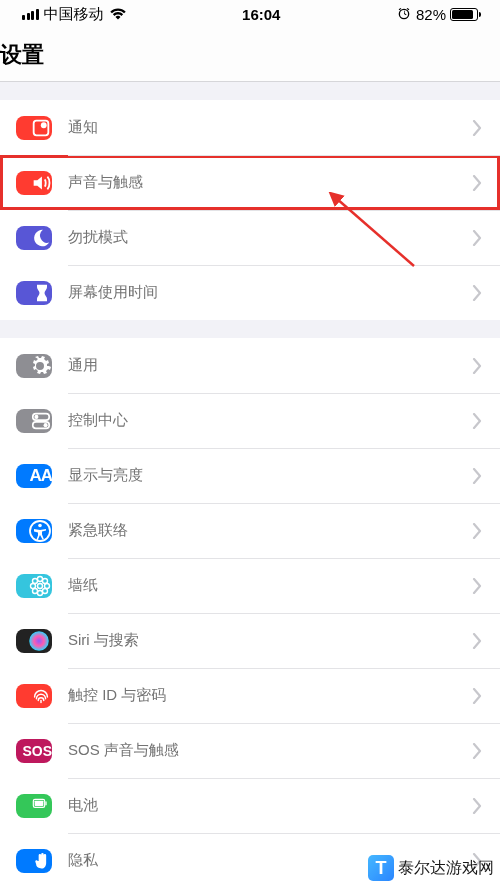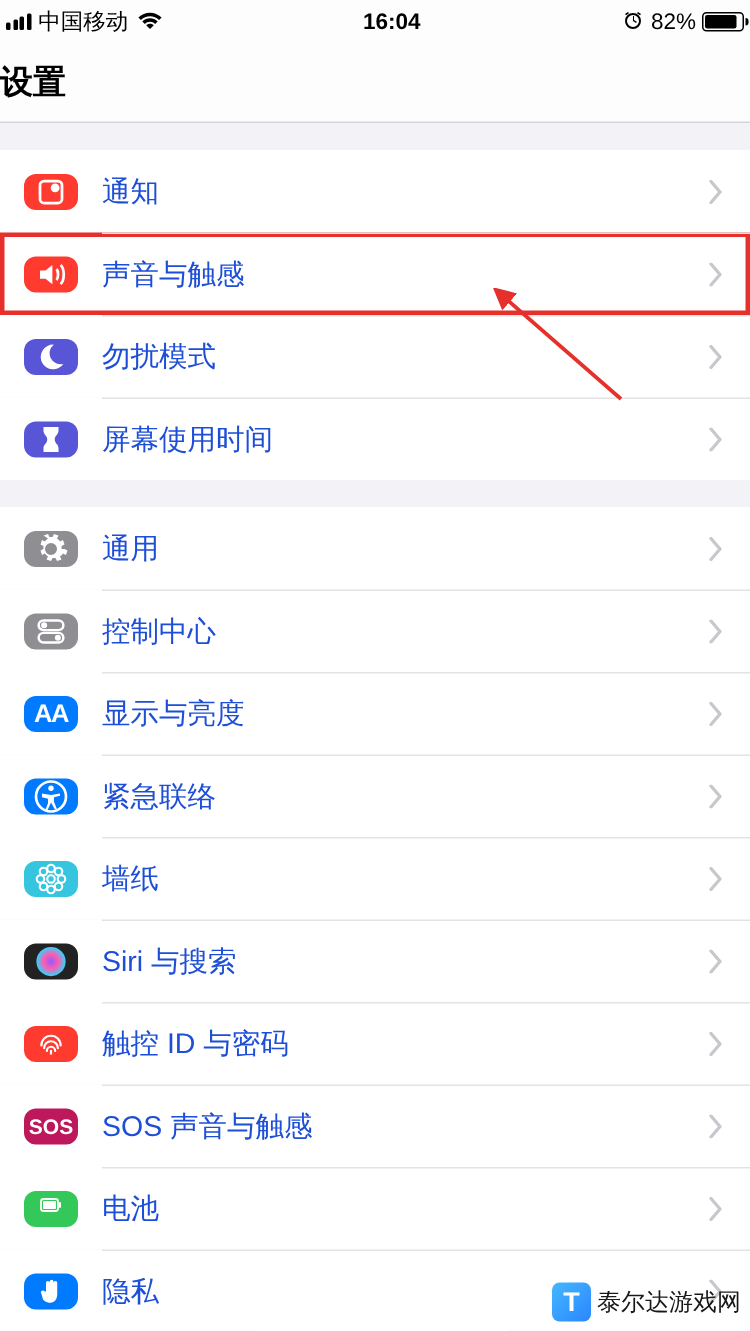--- a/index.html
+++ b/index.html
@@ -10,21 +10,21 @@
     font-family: -apple-system, "Helvetica Neue", Arial, sans-serif;
     position: relative;
     overflow: hidden;
   }
   .status-bar {
     height: 28px;
     background: #fdfdfd;
     display: flex;
     align-items: center;
     justify-content: space-between;
-    padding: 0 4px;
+    padding: 0 22px;
     font-size: 15px;
     font-weight: 500;
     color: #000;
   }
   .status-left { display: flex; align-items: center; gap: 5px; }
   .status-right { display: flex; align-items: center; gap: 4px; }
   .signal { display: inline-flex; align-items: flex-end; gap: 1.5px; }
   .signal span { width: 3px; background: #000; display: inline-block; border-radius: 1px; }
   .signal span:nth-child(1){height:5px}
   .signal span:nth-child(2){height:7px}
@@ -61,26 +61,26 @@
   .row + .row::before {
     content: "";
     position: absolute;
     left: 68px; right: 0; top: 0;
     height: 1px;
     background: #e3e3e6;
   }
   .row.highlighted { outline: 3px solid #e6302b; outline-offset: -3px; z-index: 1; }
   .icon-box {
     width: 36px; height: 24px; border-radius: 8px;
-    display: flex; align-items: center; justify-content: center;
+    display: flex; align-items: center; justify-content: flex-end;
     margin-right: 16px;
     color: #fff;
     flex-shrink: 0;
   }
-  .row-label { font-size: 19px; color: #1d4ed8; flex: 1; }
+  .row-label { font-size: 15px; color: #737373; flex: 1; }
   .chevron { width: 10px; height: 16px; flex-shrink: 0; }
   .chevron svg { display:block; }
   .arrow-annotation {
     position: absolute;
     left: 326px; top: 192px;
     width: 100px; height: 80px;
     pointer-events: none;
     z-index: 5;
   }
   .watermark {

